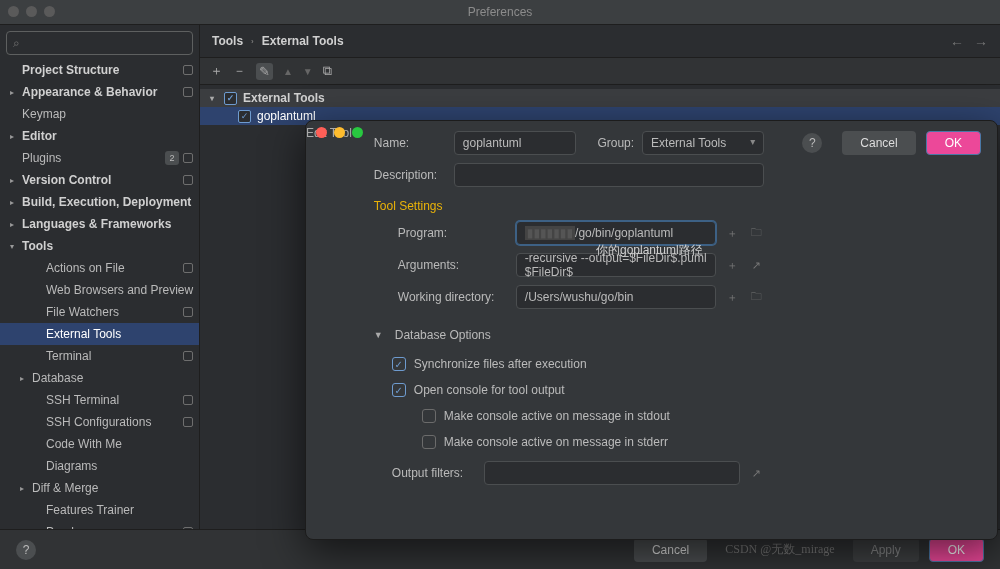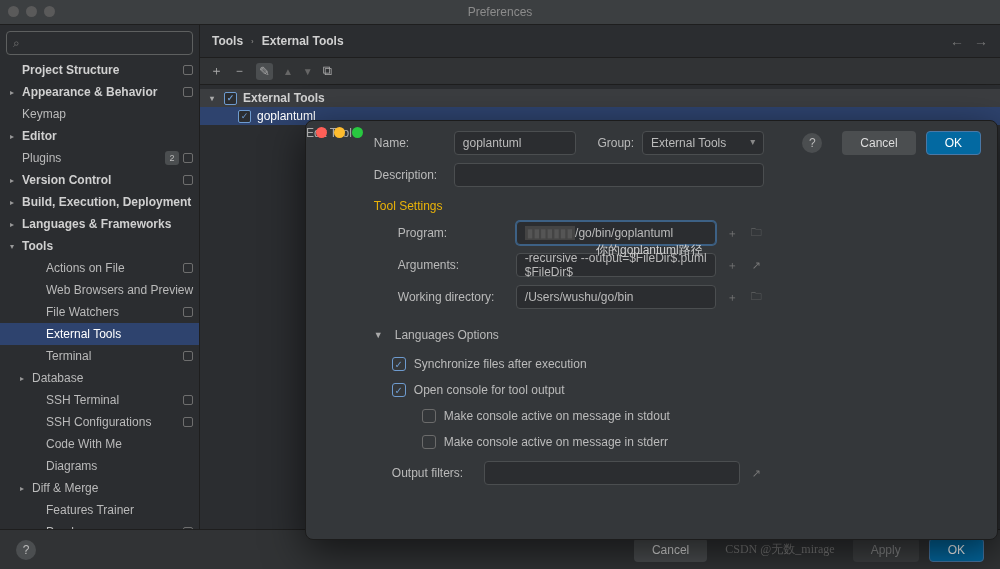--- a/index.html
+++ b/index.html
@@ -50,21 +50,21 @@
   .indent { padding-left: 24px; }
   .iconbtn { width: 16px; color: #777; font-size: 11px; text-align: center; }
   .chk { display: flex; align-items: center; gap: 8px; padding-left: 18px; min-height: 22px; color: #bbb; }
   .chk .box { width: 14px; height: 14px; border: 1px solid #6e9bcf; border-radius: 3px; display: flex; align-items: center; justify-content: center; color: #6e9bcf; font-size: 10px; }
   .chk.sub { padding-left: 48px; }
   .chk.sub .box { border-color: #6b6b6b; color: transparent; }
   .dlg-foot { height: 44px; display: flex; align-items: center; padding: 0 16px; gap: 10px; }
   .help { width: 20px; height: 20px; border-radius: 50%; background: #4b4e50; color: #bbb; display: flex; align-items: center; justify-content: center; font-size: 12px; }
   .btn { height: 24px; padding: 0 18px; border-radius: 4px; display: flex; align-items: center; font-size: 12px; cursor: default; }
   .btn.def { background: #4b4e50; color: #ddd; }
-  .btn.pri { background: #0369a1; color: #fff; border: 1px solid #4a78a6; }
+  .btn.pri { background: #ec4899; color: #fff; border: 1px solid #4a78a6; }
   .footer { position: absolute; left: 0; right: 0; bottom: 0; height: 40px; background: #313335; border-top: 1px solid #1e1e1e; display: flex; align-items: center; padding: 0 16px; gap: 10px; }
   .footer .help { margin-right: auto; }
   .wm { color: #7a7a7a; font-size: 12px; margin: 0 8px; font-family: Liberation Serif, serif; }
   .annot { position: absolute; color: #d0d0d0; font-size: 12px; }
 </style>
 </head>
 <body>
 
 <div class="titlebar">
   <div class="traffic">
@@ -274,21 +274,21 @@
     <div class="frow indent">
       <span style="width:110px">Working directory:</span>
       <div class="finput code">
           <span>/Users/wushu/go/bin</span>
         </div>
       <span class="iconbtn">＋</span>
       <span class="iconbtn">🗀</span>
     </div>
     <div class="frow" style="margin-top:6px">
       <span style="font-size:9px;color:#aaa;margin-right:4px">▼</span>
-      <span>Languages Options</span>
+      <span>Database Options</span>
     </div>
     <div class="chk">
         <span class="box">✓</span>
         <span>Synchronize files after execution</span>
       </div>
     <div class="chk">
         <span class="box">✓</span>
         <span>Open console for tool output</span>
       </div>
     <div class="chk sub">

